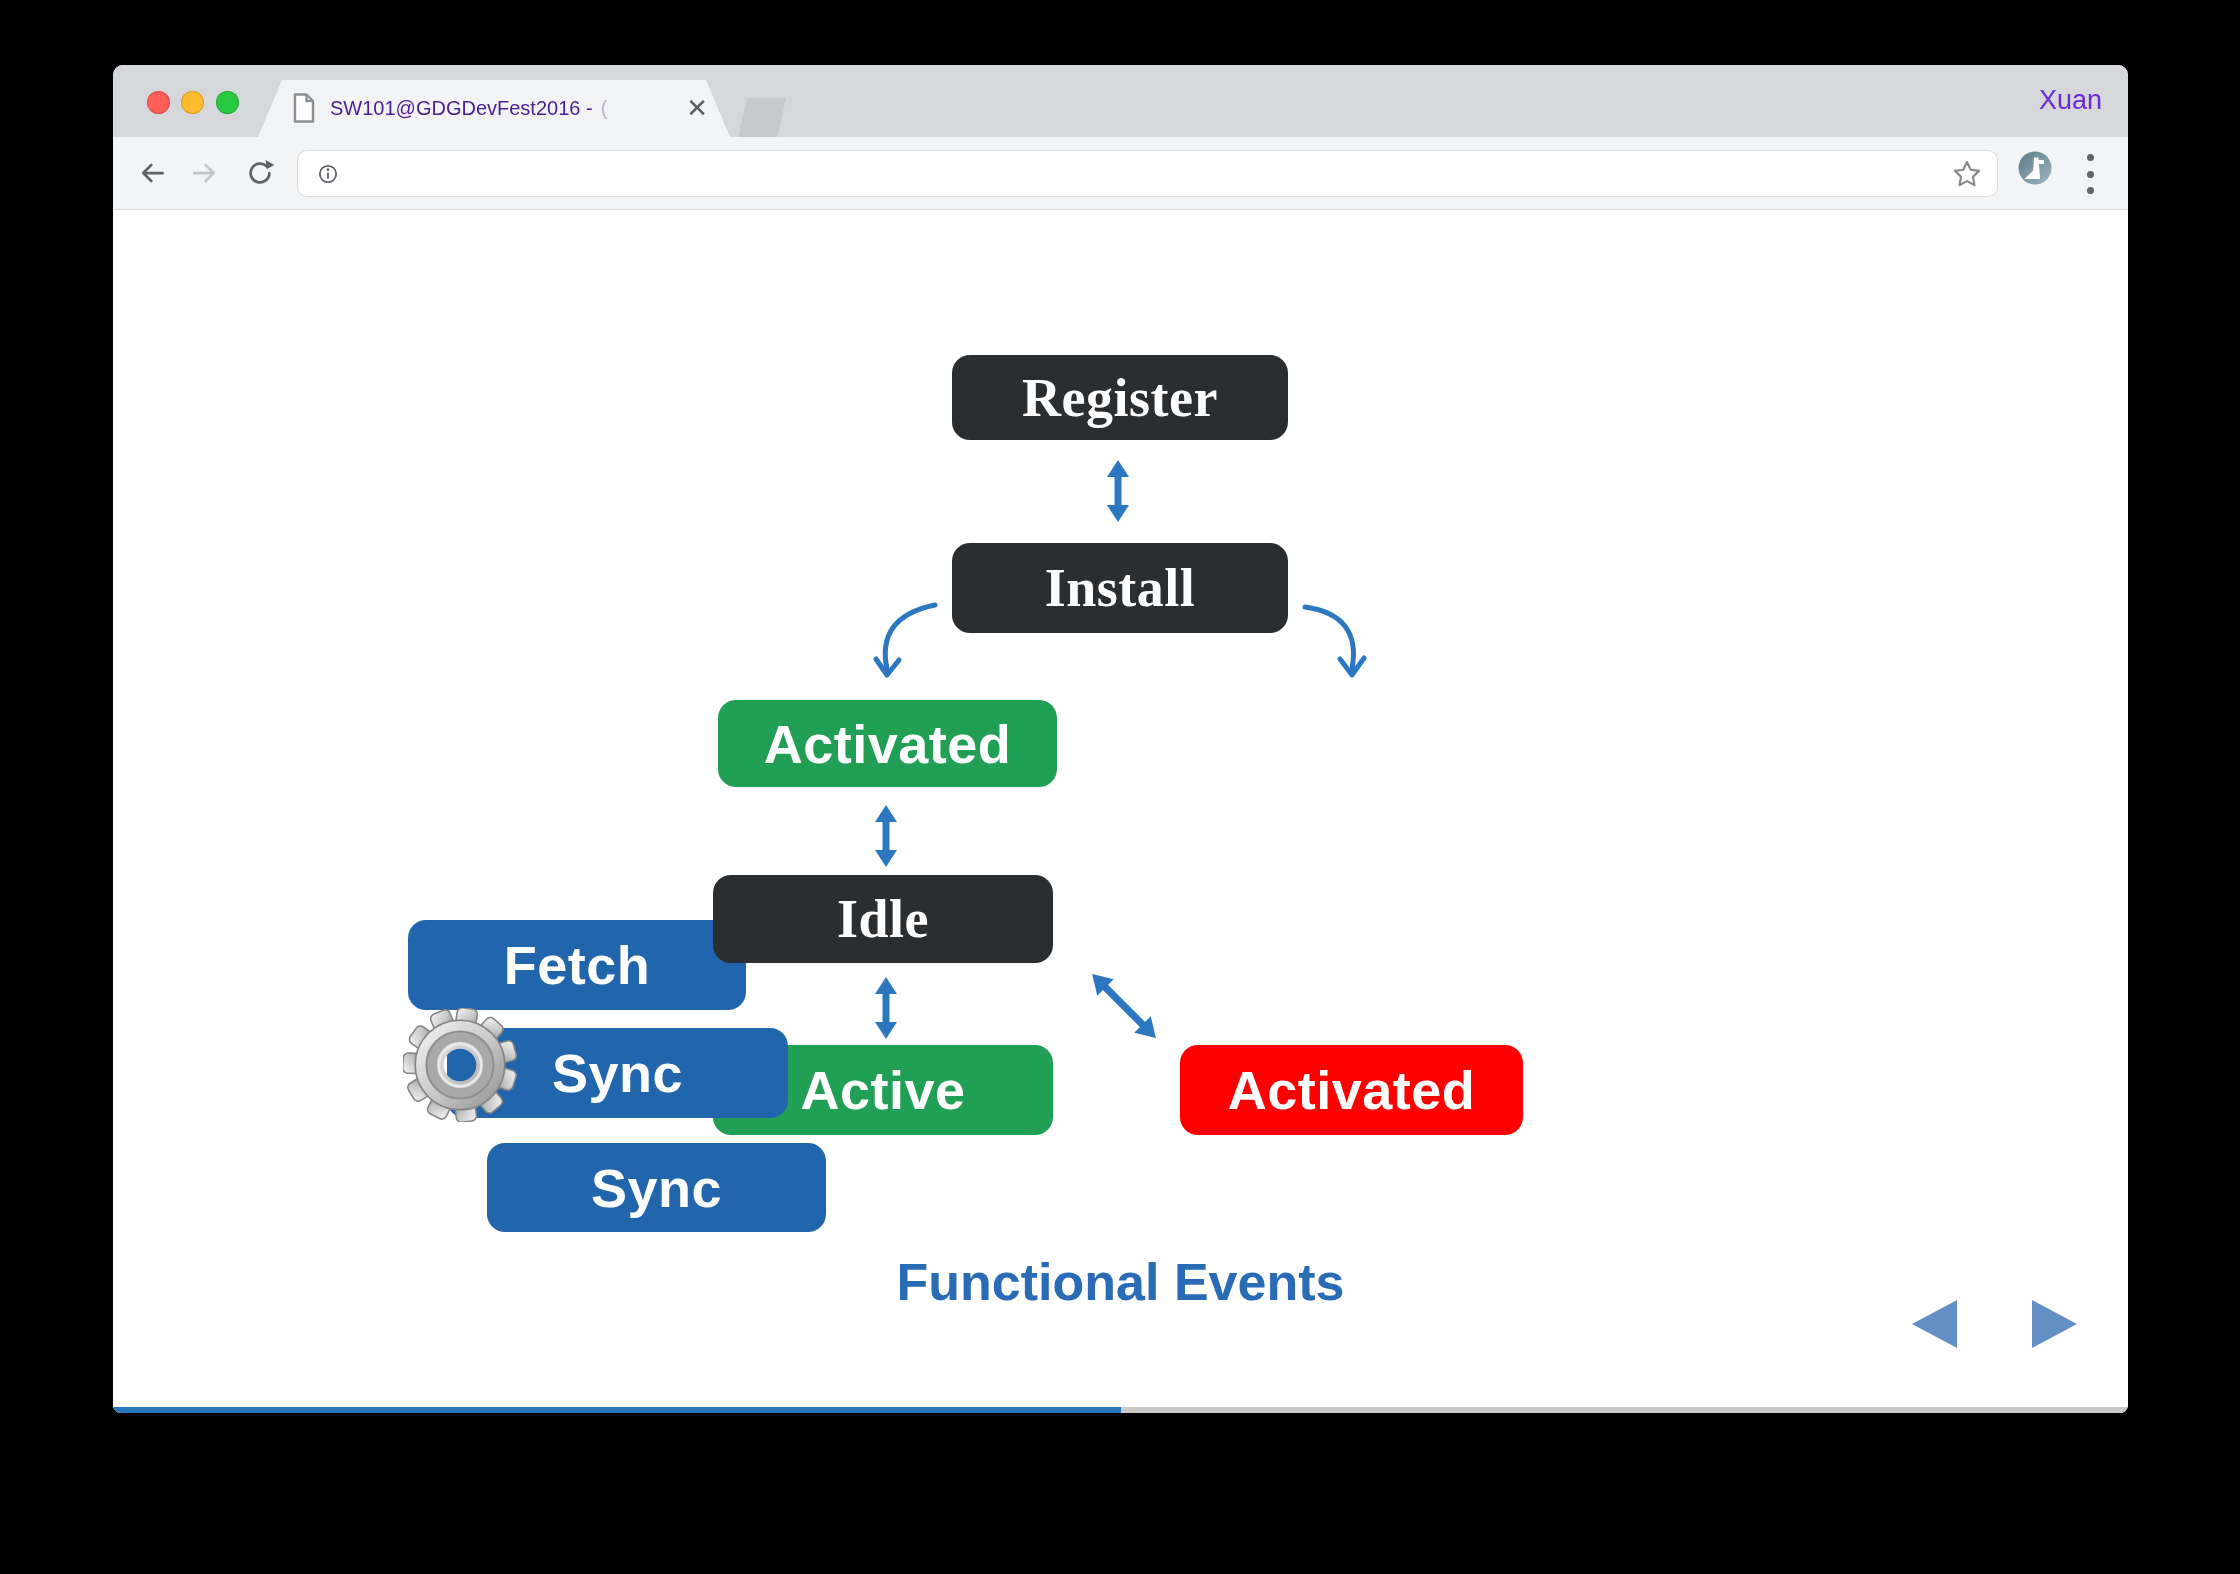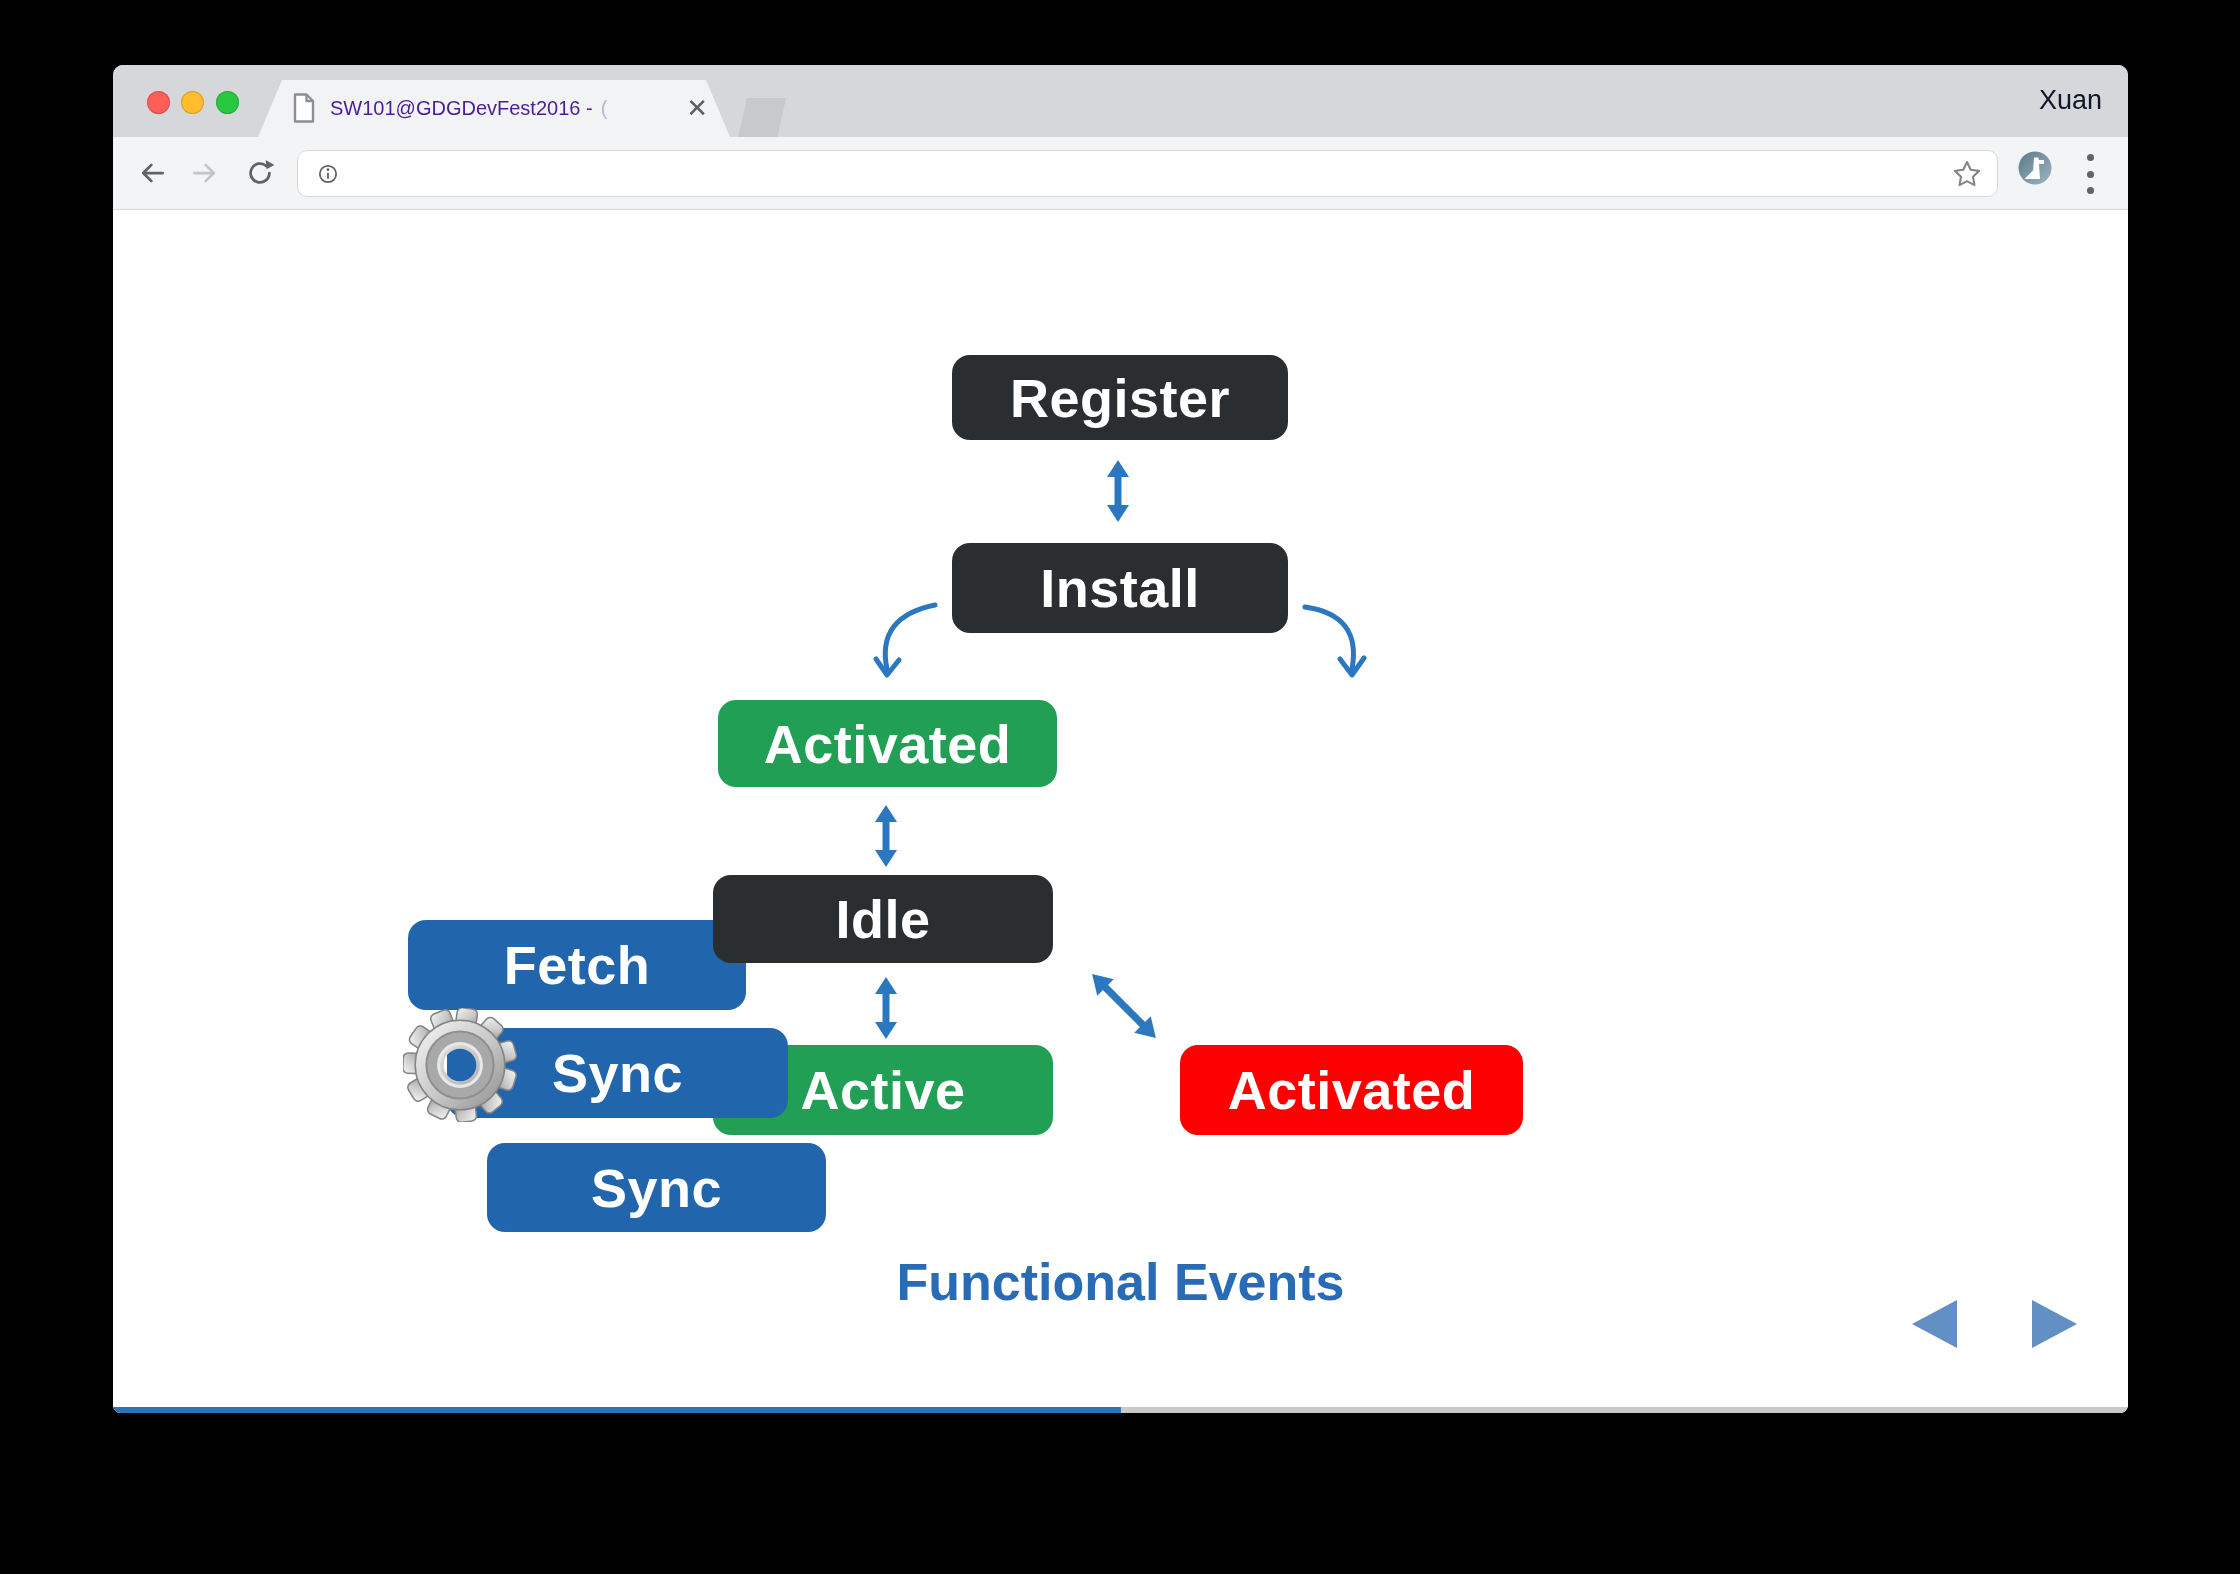--- a/index.html
+++ b/index.html
@@ -18,42 +18,42 @@
   .tab{position:absolute;left:145px;bottom:0;width:472px;height:57px;background:#f2f3f4;
     clip-path:polygon(24px 0,448px 0,472px 57px,0 57px);}
   .tab-favicon{position:absolute;left:34px;top:13px;width:24px;height:30px;}
   .tab-title{position:absolute;left:72px;top:0;height:57px;display:flex;align-items:center;
     font-size:20px;color:#4c1d95;white-space:nowrap;}
   .tab-faded{opacity:.32;margin-left:8px;}
   .tab-close{position:absolute;right:22px;top:0;height:57px;display:flex;align-items:center;
     font-size:26px;color:#5b5e61;cursor:default;}
   .newtab{position:absolute;left:622px;top:33px;width:51px;height:54px;background:#c7c9cc;
     clip-path:polygon(12px 0,51px 0,39px 54px,0 54px);}
-  .profile-label{position:absolute;right:26px;top:20px;font-size:27px;color:#0f172a;}
+  .profile-label{position:absolute;right:26px;top:20px;font-size:27px;color:#6d28d9;}
   
   .toolbar{position:absolute;top:72px;left:0;right:0;height:73px;background:#f3f4f5;
     border-bottom:1px solid #dadbdc;box-sizing:border-box;}
   .ticon{position:absolute;top:21px;width:30px;height:30px;}
   .urlbar{position:absolute;left:184px;top:13px;width:1701px;height:47px;background:#fff;
     border:1px solid #d8d9db;border-radius:10px;box-sizing:border-box;}
   .url-info{position:absolute;left:16px;top:9px;width:28px;height:28px;}
   .url-text{position:absolute;left:60px;top:0;height:45px;display:flex;align-items:center;
     font-size:29px;white-space:nowrap;}
   .url-dim{color:#8a8e93;}
   .url-host{color:#1d2023;}
   .url-star{position:absolute;right:14px;top:7px;width:32px;height:32px;}
   .avatar{position:absolute;left:1905px;top:14px;width:34px;height:34px;}
   .menu-dots{position:absolute;left:1971px;top:17px;width:12px;height:40px;display:flex;
     flex-direction:column;justify-content:space-between;align-items:center;}
   .menu-dots i{width:7px;height:7px;border-radius:50%;background:#5f6368;}
   
   .content{position:absolute;top:145px;left:0;right:0;bottom:6px;background:#fff;overflow:hidden;}
   .node{position:absolute;display:flex;align-items:center;justify-content:center;
     border-radius:18px;color:#fff;font-size:54px;font-weight:600;letter-spacing:.5px;}
-  .node.dark {background:var(--dark,#2b2e31);}
+  .node.dark {background:var(--dark,#2b2e31);font-family:Liberation Serif, serif;}
   .node.green{background:var(--green,#21a055);}
   .node.red  {background:var(--red,#fd0002);}
   .node.blue {background:var(--blue,#2166ac);}
   .caption{position:absolute;left:0;width:100%;top:1042px;text-align:center;
     font-size:52px;font-weight:700;color:var(--caption,#2a6bb5);}
   .nav-tri{position:absolute;width:0;height:0;border-top:24px solid transparent;
     border-bottom:24px solid transparent;}
   .nav-prev{left:1799px;top:1090px;border-right:45px solid var(--nav,#6290c5);}
   .nav-next{left:1919px;top:1090px;border-left:45px solid var(--nav,#6290c5);}
   

